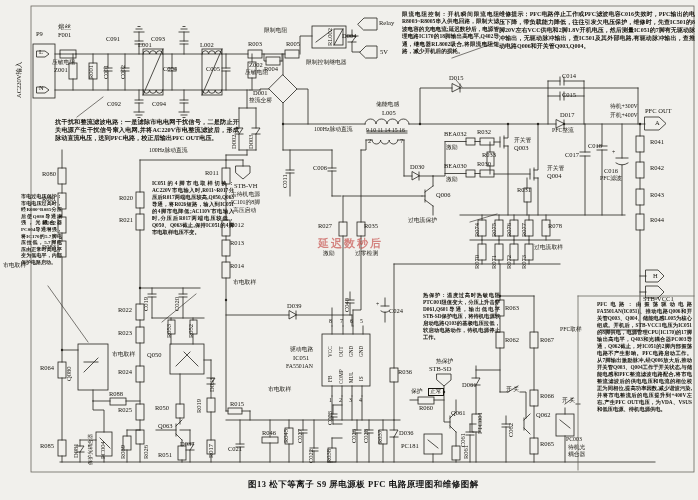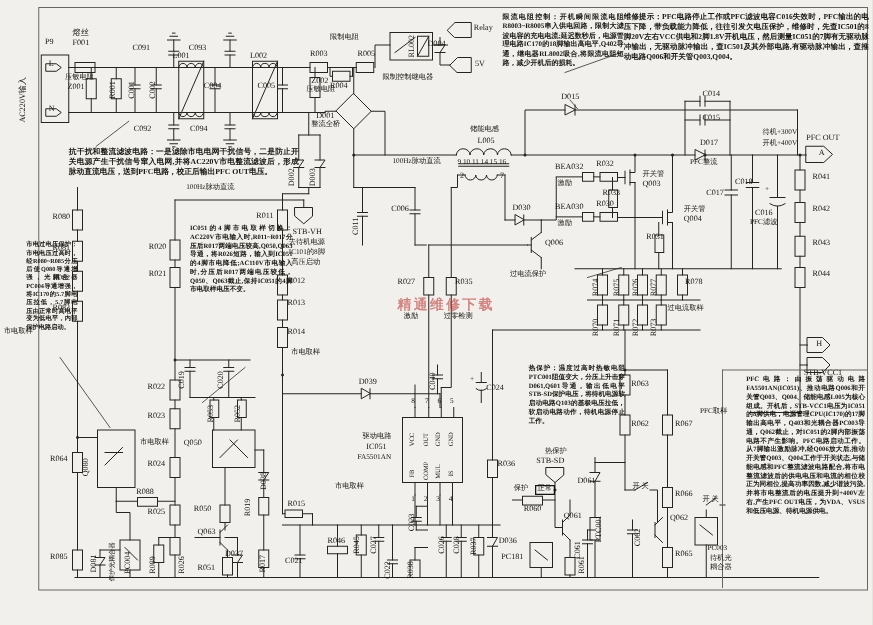--- a/index.html
+++ b/index.html
@@ -490,14 +490,15 @@
   <div id="notes">
       <div class="note" style="left: 55px; top: 118px; width: 184px; font-size: 6.2px;">抗干扰和整流滤波电路：一是滤除市电电网干扰信号，二是防止开关电源产生干扰信号窜入电网,并将AC220V市电整流滤波后，形成脉动直流电压，送到PFC电路，校正后输出PFC OUT电压。</div>
       <div class="note" style="left: 402px; top: 11px; width: 97px; font-size: 5.6px;">限流电阻控制：开机瞬间限流电阻R8003~R8005串入供电回路，限制大滤波电容的充电电流;延迟数秒后，电源管理电路IC170的18脚输出高电平,Q402导通，继电器RL8002吸合,将限流电阻短路，减少开机后的损耗。</div>
       <div class="note" style="left: 499px; top: 11px; width: 196px; font-size: 6px;">维修提示：PFC电路停止工作或PFC滤波电容C016失效时，PFC输出的电压下降，带负载能力降低，往往引发欠电压保护，维修时，先查IC501的8脚20V左右VCC供电和2脚1.8V开机电压，然后测量IC051的7脚有无驱动脉冲输出，无驱动脉冲输出，查IC501及其外部电路,有驱动脉冲输出，查推动电路Q006和开关管Q003,Q004。</div>
       <div class="note" style="left: 21px; top: 194px; width: 41px; font-size: 5px;">市电过电压保护：市电电压过高时，经R080~R085分压后使Q080导通增强，光耦合器PC004导通增强，将IC170的5.7脚电压拉低，5.7脚电压由正常时高电平变为低电平，内部保护电路启动。</div>
       <div class="note" style="left: 152px; top: 180px; width: 82px; font-size: 5.3px;">IC051的4脚市电取样切换：AC220V市电输入时,R011~R017分压后R017两端电压较高,Q050,Q063导通，将R026短路，输入到IC051的4脚市电降低;AC110V市电输入时,分压后R017两端电压较低，Q050、Q063截止,保持IC051的4脚市电取样电压不变。</div>
       <div class="note" style="left: 423px; top: 292px; width: 77px; font-size: 5.3px;">热保护：温度过高时热敏电阻PTC001阻值变大，分压上升击穿D061,Q601导通，输出低电平STB-SD保护电压，将待机电源软启动电路Q103的基极电压拉低，软启动电路动作，待机电源停止工作。</div>
       <div class="note" style="left: 597px; top: 301px; width: 95px; font-size: 5.3px;">PFC电路：由振荡驱动电路FA5501AN(IC051)、推动电路Q006和开关管Q003、Q004、储能电感L005为核心组成。开机后，STB-VCC1电压为IC051的8脚供电，电源管理CPU(IC170)的17脚输出高电平，Q403和光耦合器PC003导通，Q062截止，对IC051的2脚内部振荡电路不产生影响。PFC电路启动工作。从7脚输出激励脉冲,经Q006放大后,推动开关管Q003、Q004工作于开关状态,与储能电感和PFC整流滤波电路配合,将市电整流滤波后的供电电压和电流的相位校正为同相位,提高功率因数,减少谐波污染,并将市电整流后的电压提升到+400V左右,产生PFC OUT电压，为VDA、VSUS和低压电源、待机电源供电。</div>
     </div>
 
-  <div class="wm" style="left:318px;top:236px">精通维修下载</div>
+  <div class="wm" style="left:318px;top:236px">延迟数秒后</div>
+  <div class="caption" style="left:248px;top:479px">图13  松下等离子 S9 屏电源板 PFC 电路原理图和维修图解</div>
 </div>
 
 </body></html>

